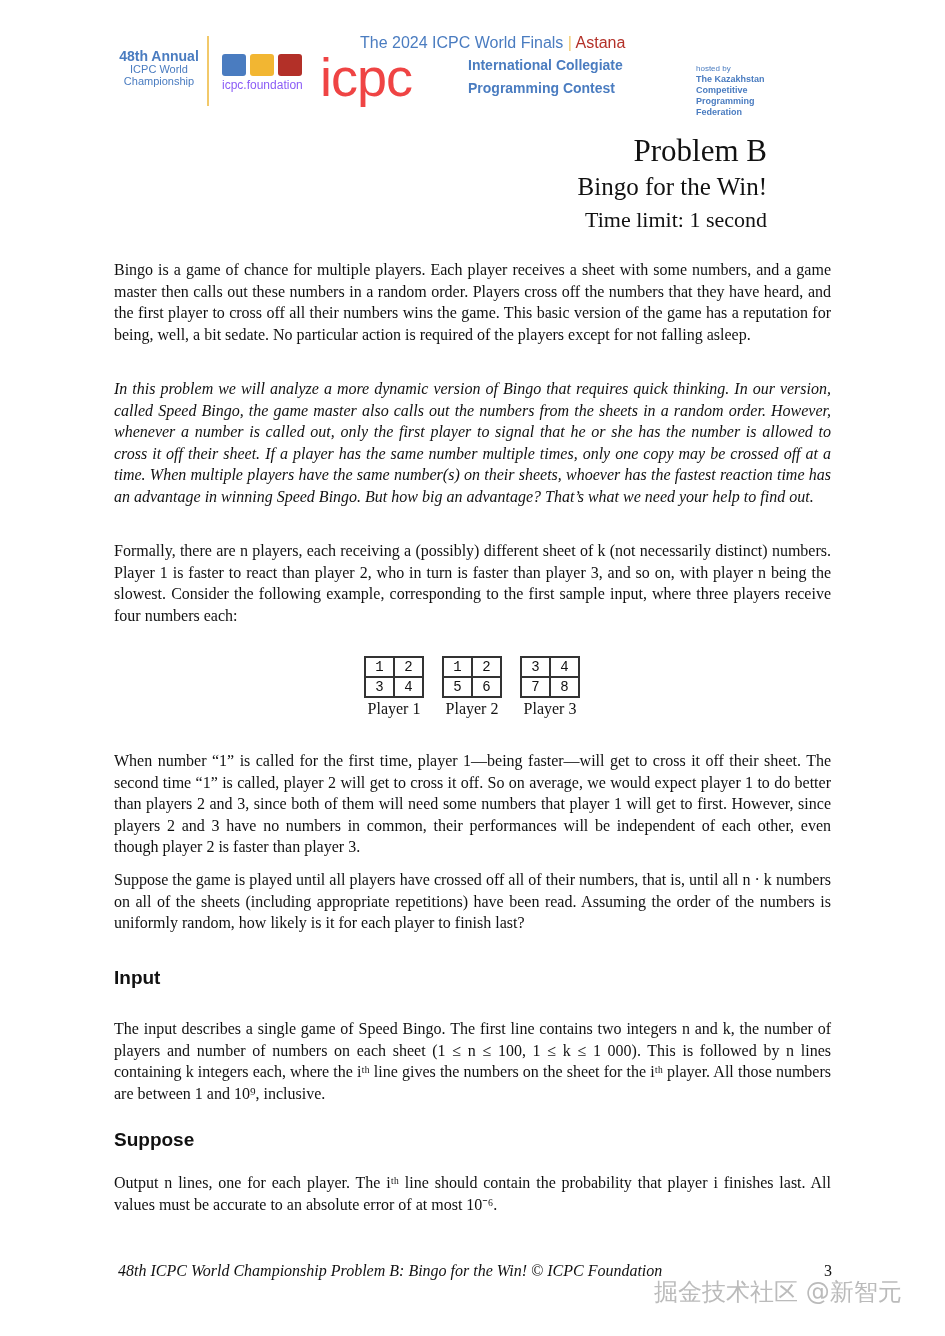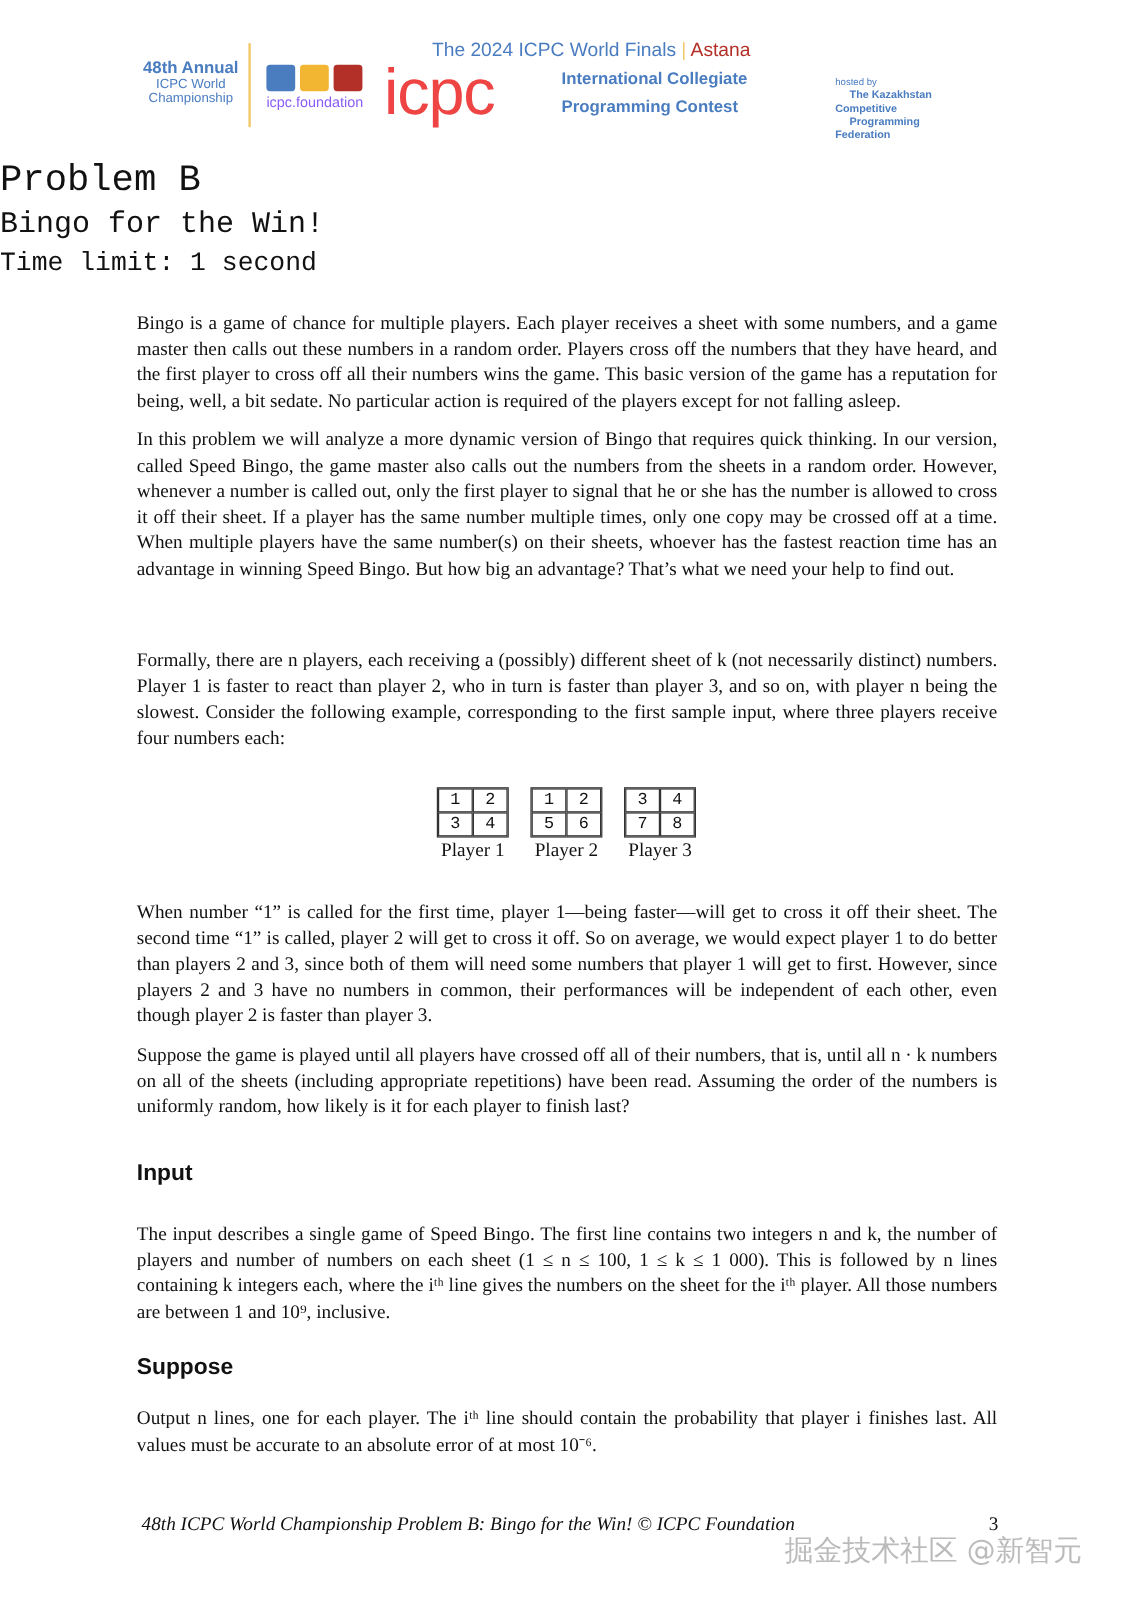--- a/index.html
+++ b/index.html
@@ -11,27 +11,27 @@
   .found { position:absolute; left:222px; top:10px; width:90px; }
   .found .boxes { display:flex; gap:4px; margin-top:14px; }
   .found .bx { width:24px; height:22px; border-radius:3px; }
   .found .lbl { font-family:"Liberation Sans", sans-serif; font-size:12px; color:#8b5cf6; margin-top:2px; }
   .icpc { position:absolute; left:320px; top:20px; font-family:"Liberation Sans", sans-serif; font-size:54px; line-height:54px; color:#ef4444; letter-spacing:-1px; }
   .wf { position:absolute; left:360px; top:4px; font-family:"Liberation Sans", sans-serif; font-size:16px; color:#4a7cc0; }
   .wf .astana { color:#b33028; }
   .wf .sep { color:#f2c96a; }
   .icpcname { position:absolute; left:436px; top:24px; font-family:"Liberation Sans", sans-serif; font-weight:bold; font-size:14px; line-height:23px; color:#4a7cc0;margin-left:32px; }
   .hosted { position:absolute; left:696px; top:34px; font-family:"Liberation Sans", sans-serif; font-size:8px; color:#4a7cc0; line-height:10px; }
-  .hosted b { font-size:9px;margin-left:12px; }
-  .title { position:absolute; top:132px; left:0; width:767px; text-align:left; font-family:Liberation Mono, monospace; }
+  .hosted b { font-size:9px; }
+  .title { position:absolute; top:132px; left:0; width:767px; text-align:right; font-family:Liberation Serif, serif; }
   .t1 { font-size:31px; line-height:38px; }
   .t2 { font-size:25px; line-height:34px; }
   .t3 { font-size:22px; line-height:32px; }
   .body { position:absolute; left:114px; width:717px; font-size:16px; line-height:21.5px; text-align:justify; }
-  .p1 { top:259px; } .p2 { top:356px; } .p3 { top:540px; } .p4 { top:750px; } .p5 { top:869px; } .p6 { top:1018px; } .p7 { top:1172px; }
+  .p1 { top:259px; } .p2 { top:378px;font-style:italic; } .p3 { top:540px; } .p4 { top:750px; } .p5 { top:869px; } .p6 { top:1018px; } .p7 { top:1172px; }
   .h { position:absolute; left:114px; font-family:"Liberation Sans", sans-serif; font-weight:bold; font-size:19px; }
   .hin { top:967px; } .hout { top:1129px; }
   .sheets { position:absolute; top:656px; left:364px; display:flex; gap:18px; }
   .sheet { text-align:center; }
   .grid { display:grid; grid-template-columns:29px 29px; border:1px solid #333; margin:0 auto; width:58px; }
   .cell { border:1px solid #333; height:18px; font-family:"Liberation Mono", monospace; font-size:14px; line-height:18px; text-align:center; }
   .plabel { font-size:16px; line-height:22px; }
   .footer { position:absolute; top:1262px; left:118px; width:714px; font-style:italic; font-size:16px; }
   .footer .pg { position:absolute; right:0; top:0; font-style:normal; }
   .wm { position:absolute; top:1276px; left:654px; font-family:"DejaVu Sans", sans-serif; font-size:24px; color:#bbb; }

